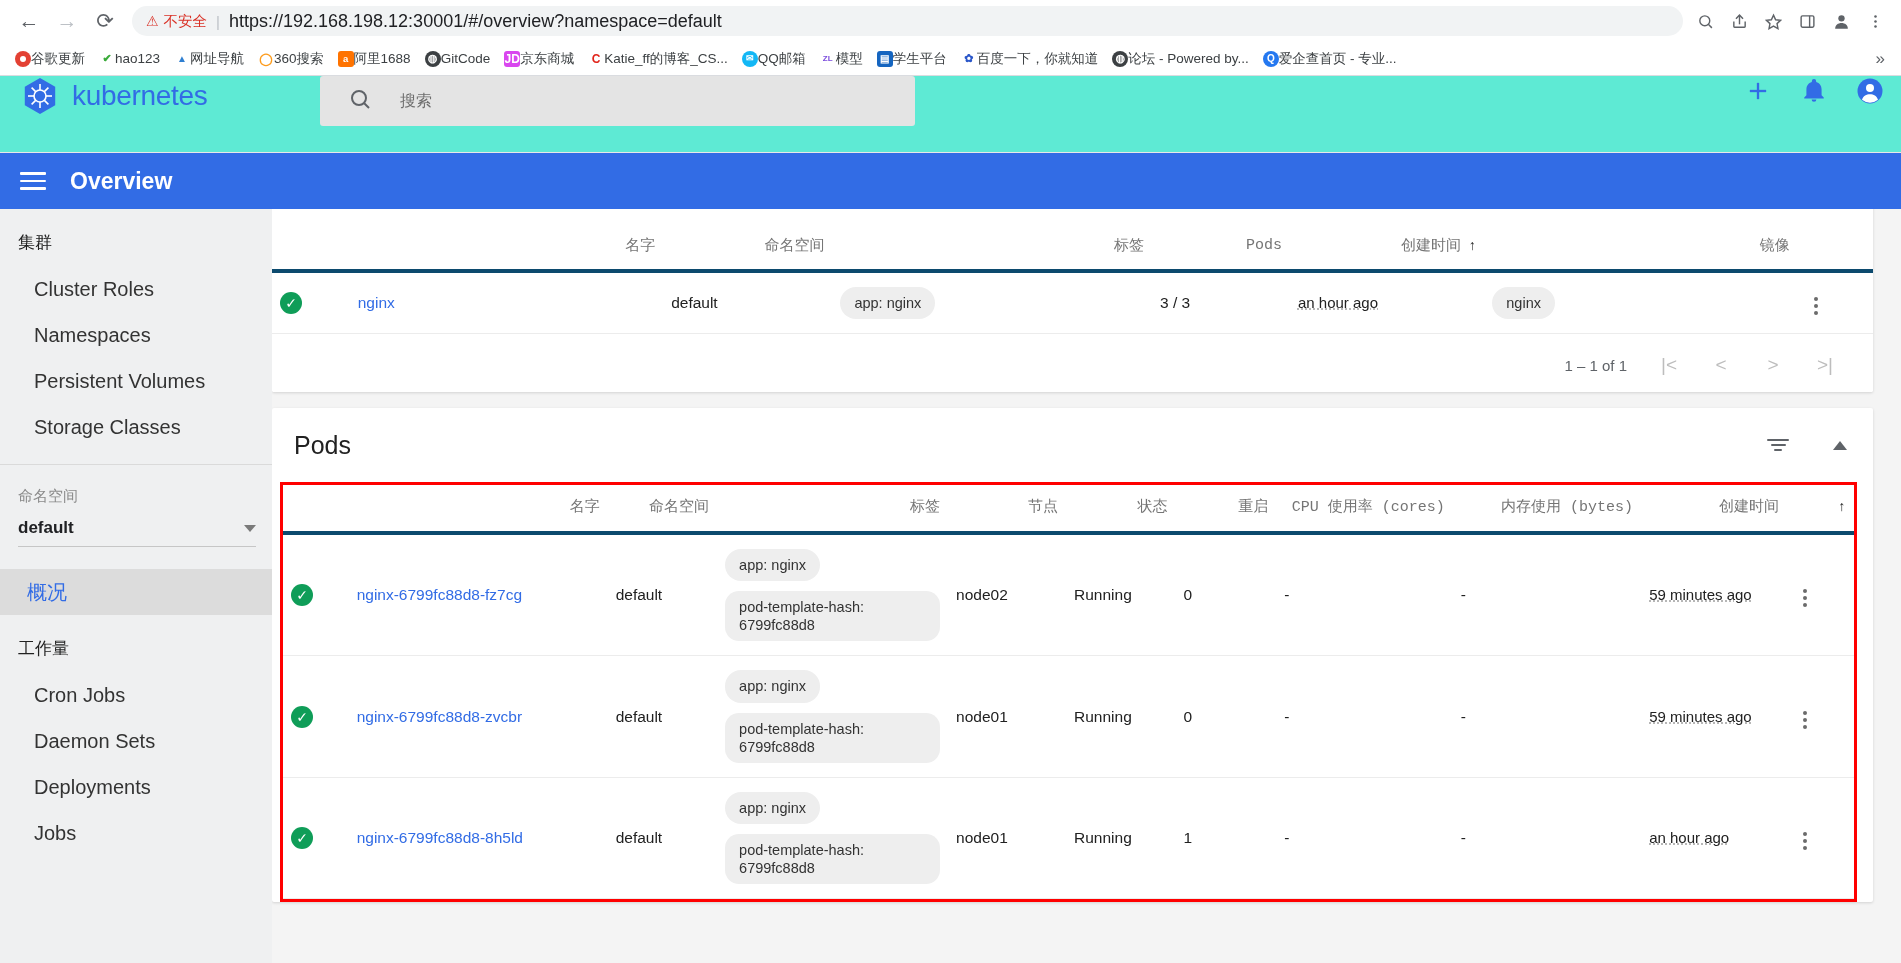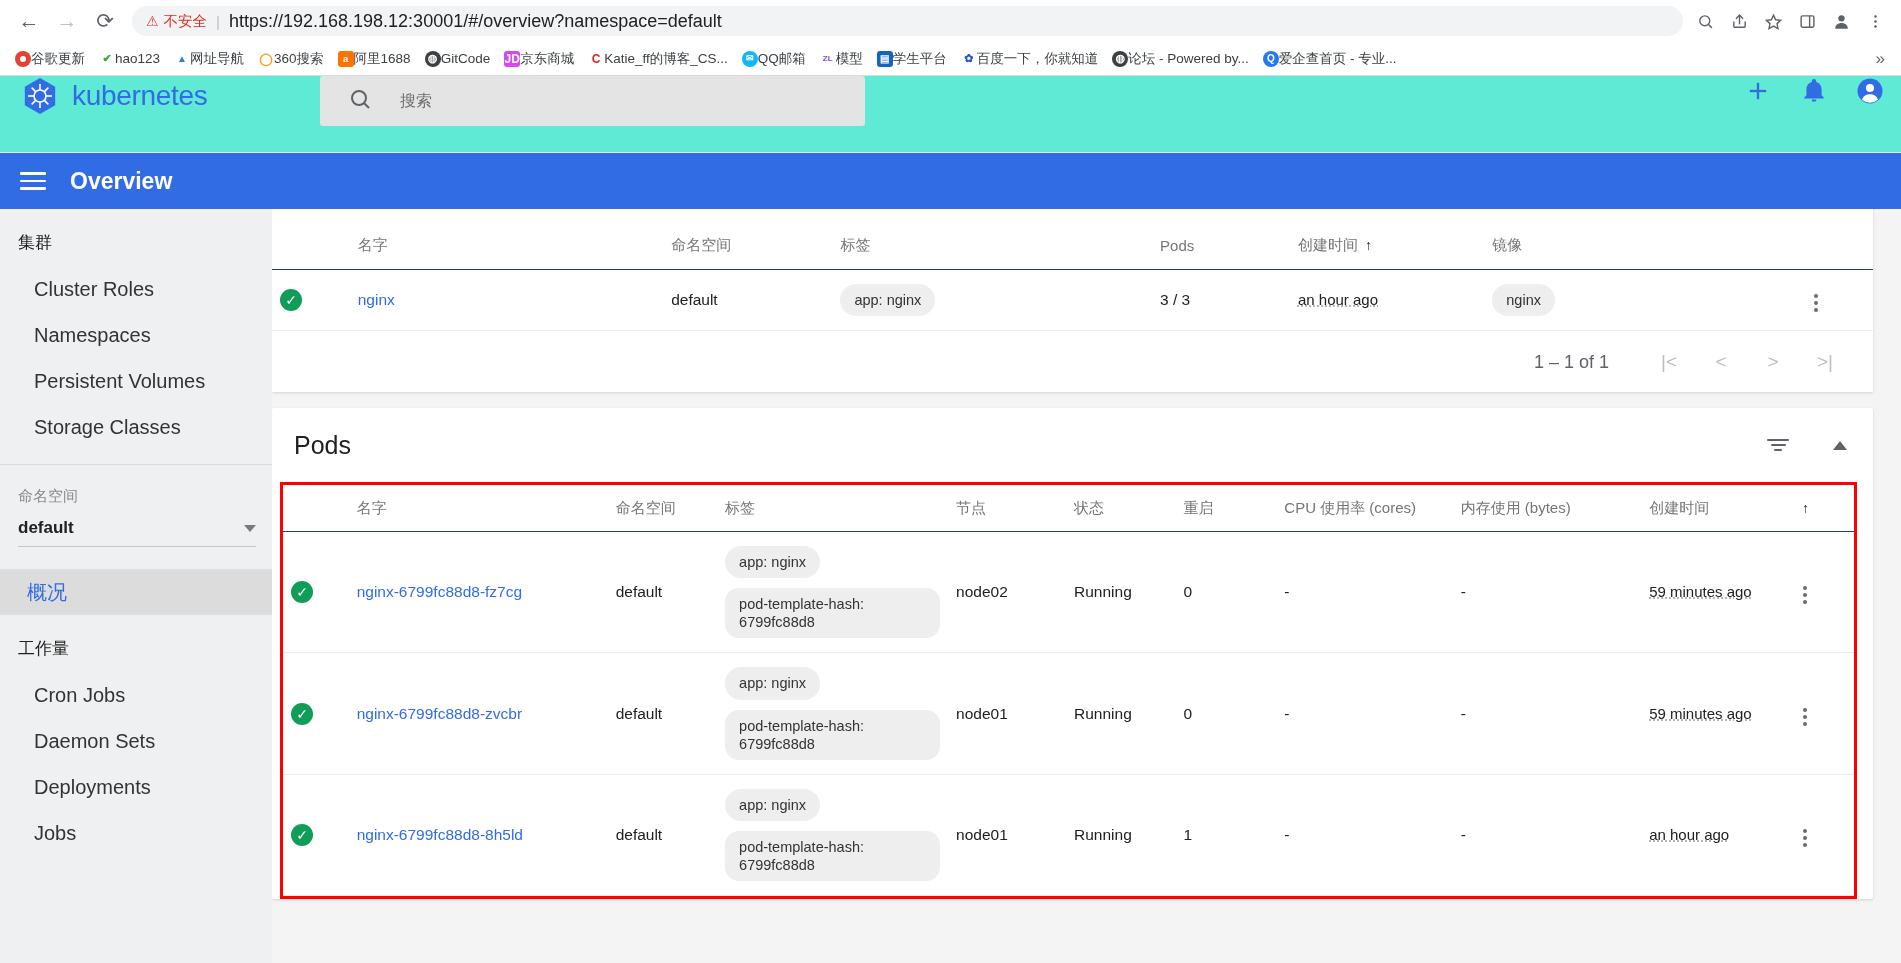--- a/index.html
+++ b/index.html
@@ -135,21 +135,21 @@
     padding: 0 8px 0 20px;
   }
   .k8s-logo-wrap { display: flex; align-items: center; gap: 12px; width: 300px; flex: 0 0 auto;}
   .k8s-logo-text {
     color: #326ce5;
     font-size: 28px;
     font-weight: 400;
     letter-spacing: -0.3px;
   }
   .k8s-search {
-    width: 545px;
+    width: 595px;
     height: 50px;
     background: #e4e4e4;
     border-radius: 3px;
     display: flex;
     align-items: center;
     padding: 0 0 0 28px;
     gap: 26px;
     flex: 0 0 auto;
   }
   .k8s-search-input {
@@ -255,27 +255,28 @@
     overflow: hidden;
   }
   .card-clip-top { height: 22px; background: #fff; }
 
   table.k8s-table {
     width: 100%;
     border-collapse: collapse;
     table-layout: fixed;
   }
   table.k8s-table th {
-    text-align: left;
+    text-align: right;
     font-size: 15px;
     color: #757575;
     font-weight: 400;
     padding: 14px 8px;
-    border-bottom: 1px solid #0c4a6e;
+    border-bottom: 4px solid #0c4a6e;
     vertical-align: middle;
+    font-family: Liberation Mono, monospace;
   }
   table.k8s-table td {
     font-size: 15.5px;
     color: #212121;
     padding: 14px 8px;
     border-bottom: 1px solid #ececec;
     vertical-align: middle;
   }
   .sort-arrow { color: #212121; font-size: 14px; margin-left: 7px; }
   .status-ok {
@@ -313,21 +314,21 @@
 
   .paginator {
     display: flex;
     align-items: center;
     justify-content: flex-end;
     gap: 0;
     height: 62px;
     padding-right: 22px;
     background: #fff;
   }
-  .pag-label { font-size: 18px; color: #5f6368; margin-right: 34px; }
+  .pag-label { font-size: 15px; color: #5f6368; margin-right: 16px; }
   .pag-btn {
     width: 52px; height: 40px;
     display: flex; align-items: center; justify-content: center;
     color: #bdbdbd;
     font-size: 19px;
   }
 
   .card.pods { margin-top: 16px; }
   .pods-header {
     height: 74px;

